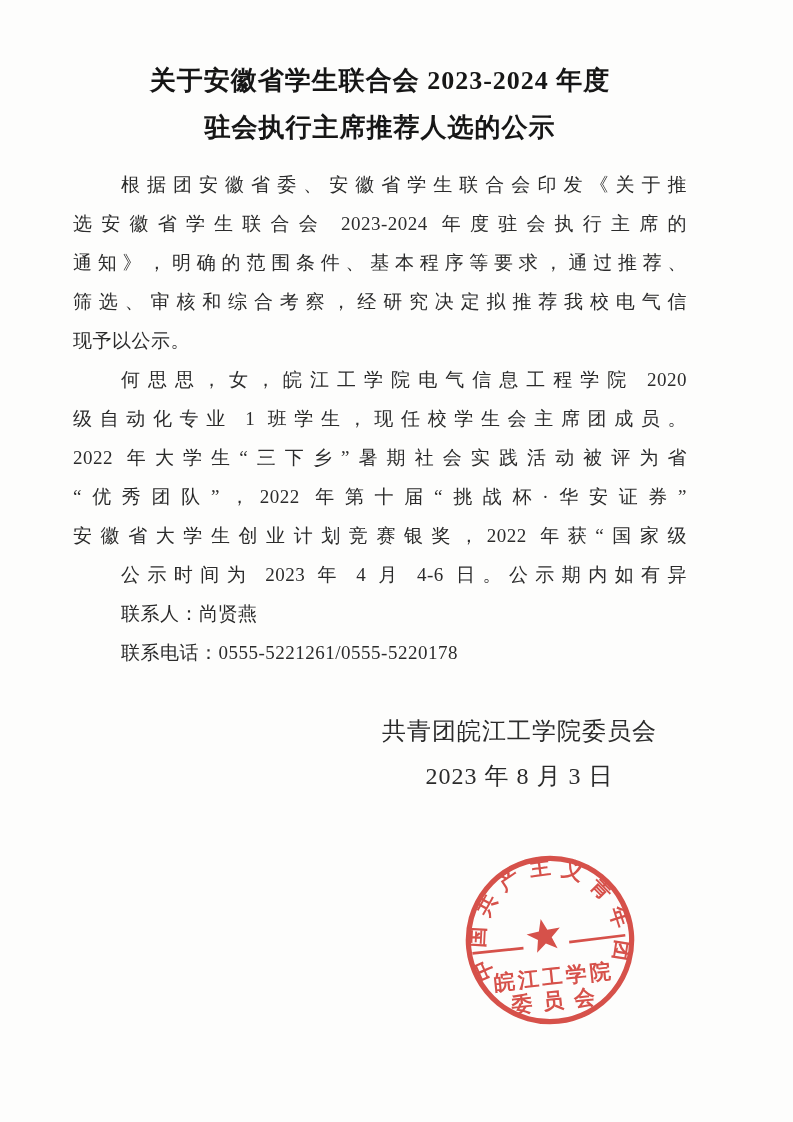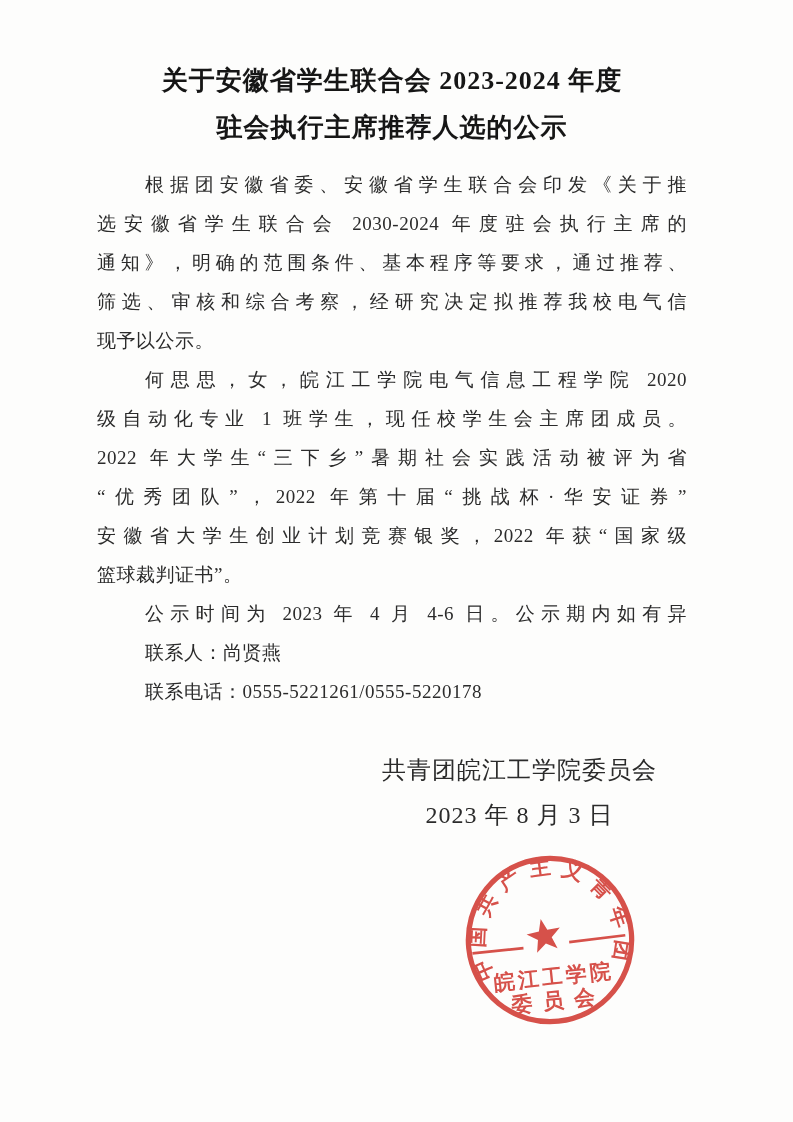--- a/index.html
+++ b/index.html
@@ -2,21 +2,21 @@
 <html><head>
 <meta charset="utf-8">
 <style>
   html,body { margin:0; padding:0; background:#e9e9e9; }
   .page {
     position:relative;
     width:793px; height:1122px;
     margin:0 auto;
     background:#fdfdfc;
     box-sizing:border-box;
-    padding:58px 106px 0 97px;
+    padding:58px 106px 0 73px;
     overflow:hidden;
     font-family:"Liberation Serif","DejaVu Serif",serif;
     color:#2b2b2b;
   }
   .title-line {
     text-align:center;
     font-weight:bold;
     color:#161616;
     font-size:26px;
     letter-spacing:1px;
@@ -56,33 +56,32 @@
 </head>
 <body>
 
 <div class="page">
 
   <div class="title-line title-1">关于安徽省学生联合会 2023-2024 年度</div>
   <div class="title-line title-2">驻会执行主席推荐人选的公示</div>
 
   <div>
     <div class="bl indent">根据团安徽省委、安徽省学生联合会印发《关于推</div>
-    <div class="bl">选安徽省学生联合会 2030-2024 年度驻会执行主席的</div>
+    <div class="bl">选安徽省学生联合会 2023-2024 年度驻会执行主席的</div>
     <div class="bl">通知》，明确的范围条件、基本程序等要求，通过推荐、</div>
     <div class="bl">筛选、审核和综合考察，经研究决定拟推荐我校电气信</div>
     <div class="bl last">现予以公示。</div>
   </div>
 
   <div>
     <div class="bl indent">何思思，女，皖江工学院电气信息工程学院 2020</div>
     <div class="bl">级自动化专业 1 班学生，现任校学生会主席团成员。</div>
     <div class="bl">2022 年大学生“三下乡”暑期社会实践活动被评为省</div>
     <div class="bl">“优秀团队”，2022 年第十届“挑战杯·华安证券”</div>
     <div class="bl">安徽省大学生创业计划竞赛银奖，2022 年获“国家级</div>
-    <div class="bl last">篮球裁判证书”。</div>
   </div>
 
   <div>
     <div class="bl indent">公示时间为 2023 年 4 月 4-6 日。公示期内如有异</div>
   </div>
 
   <div class="bl last indent">联系人：尚贤燕</div>
   <div class="bl last indent">联系电话：0555-5221261/0555-5220178</div>
 
   <div class="sign-block">

